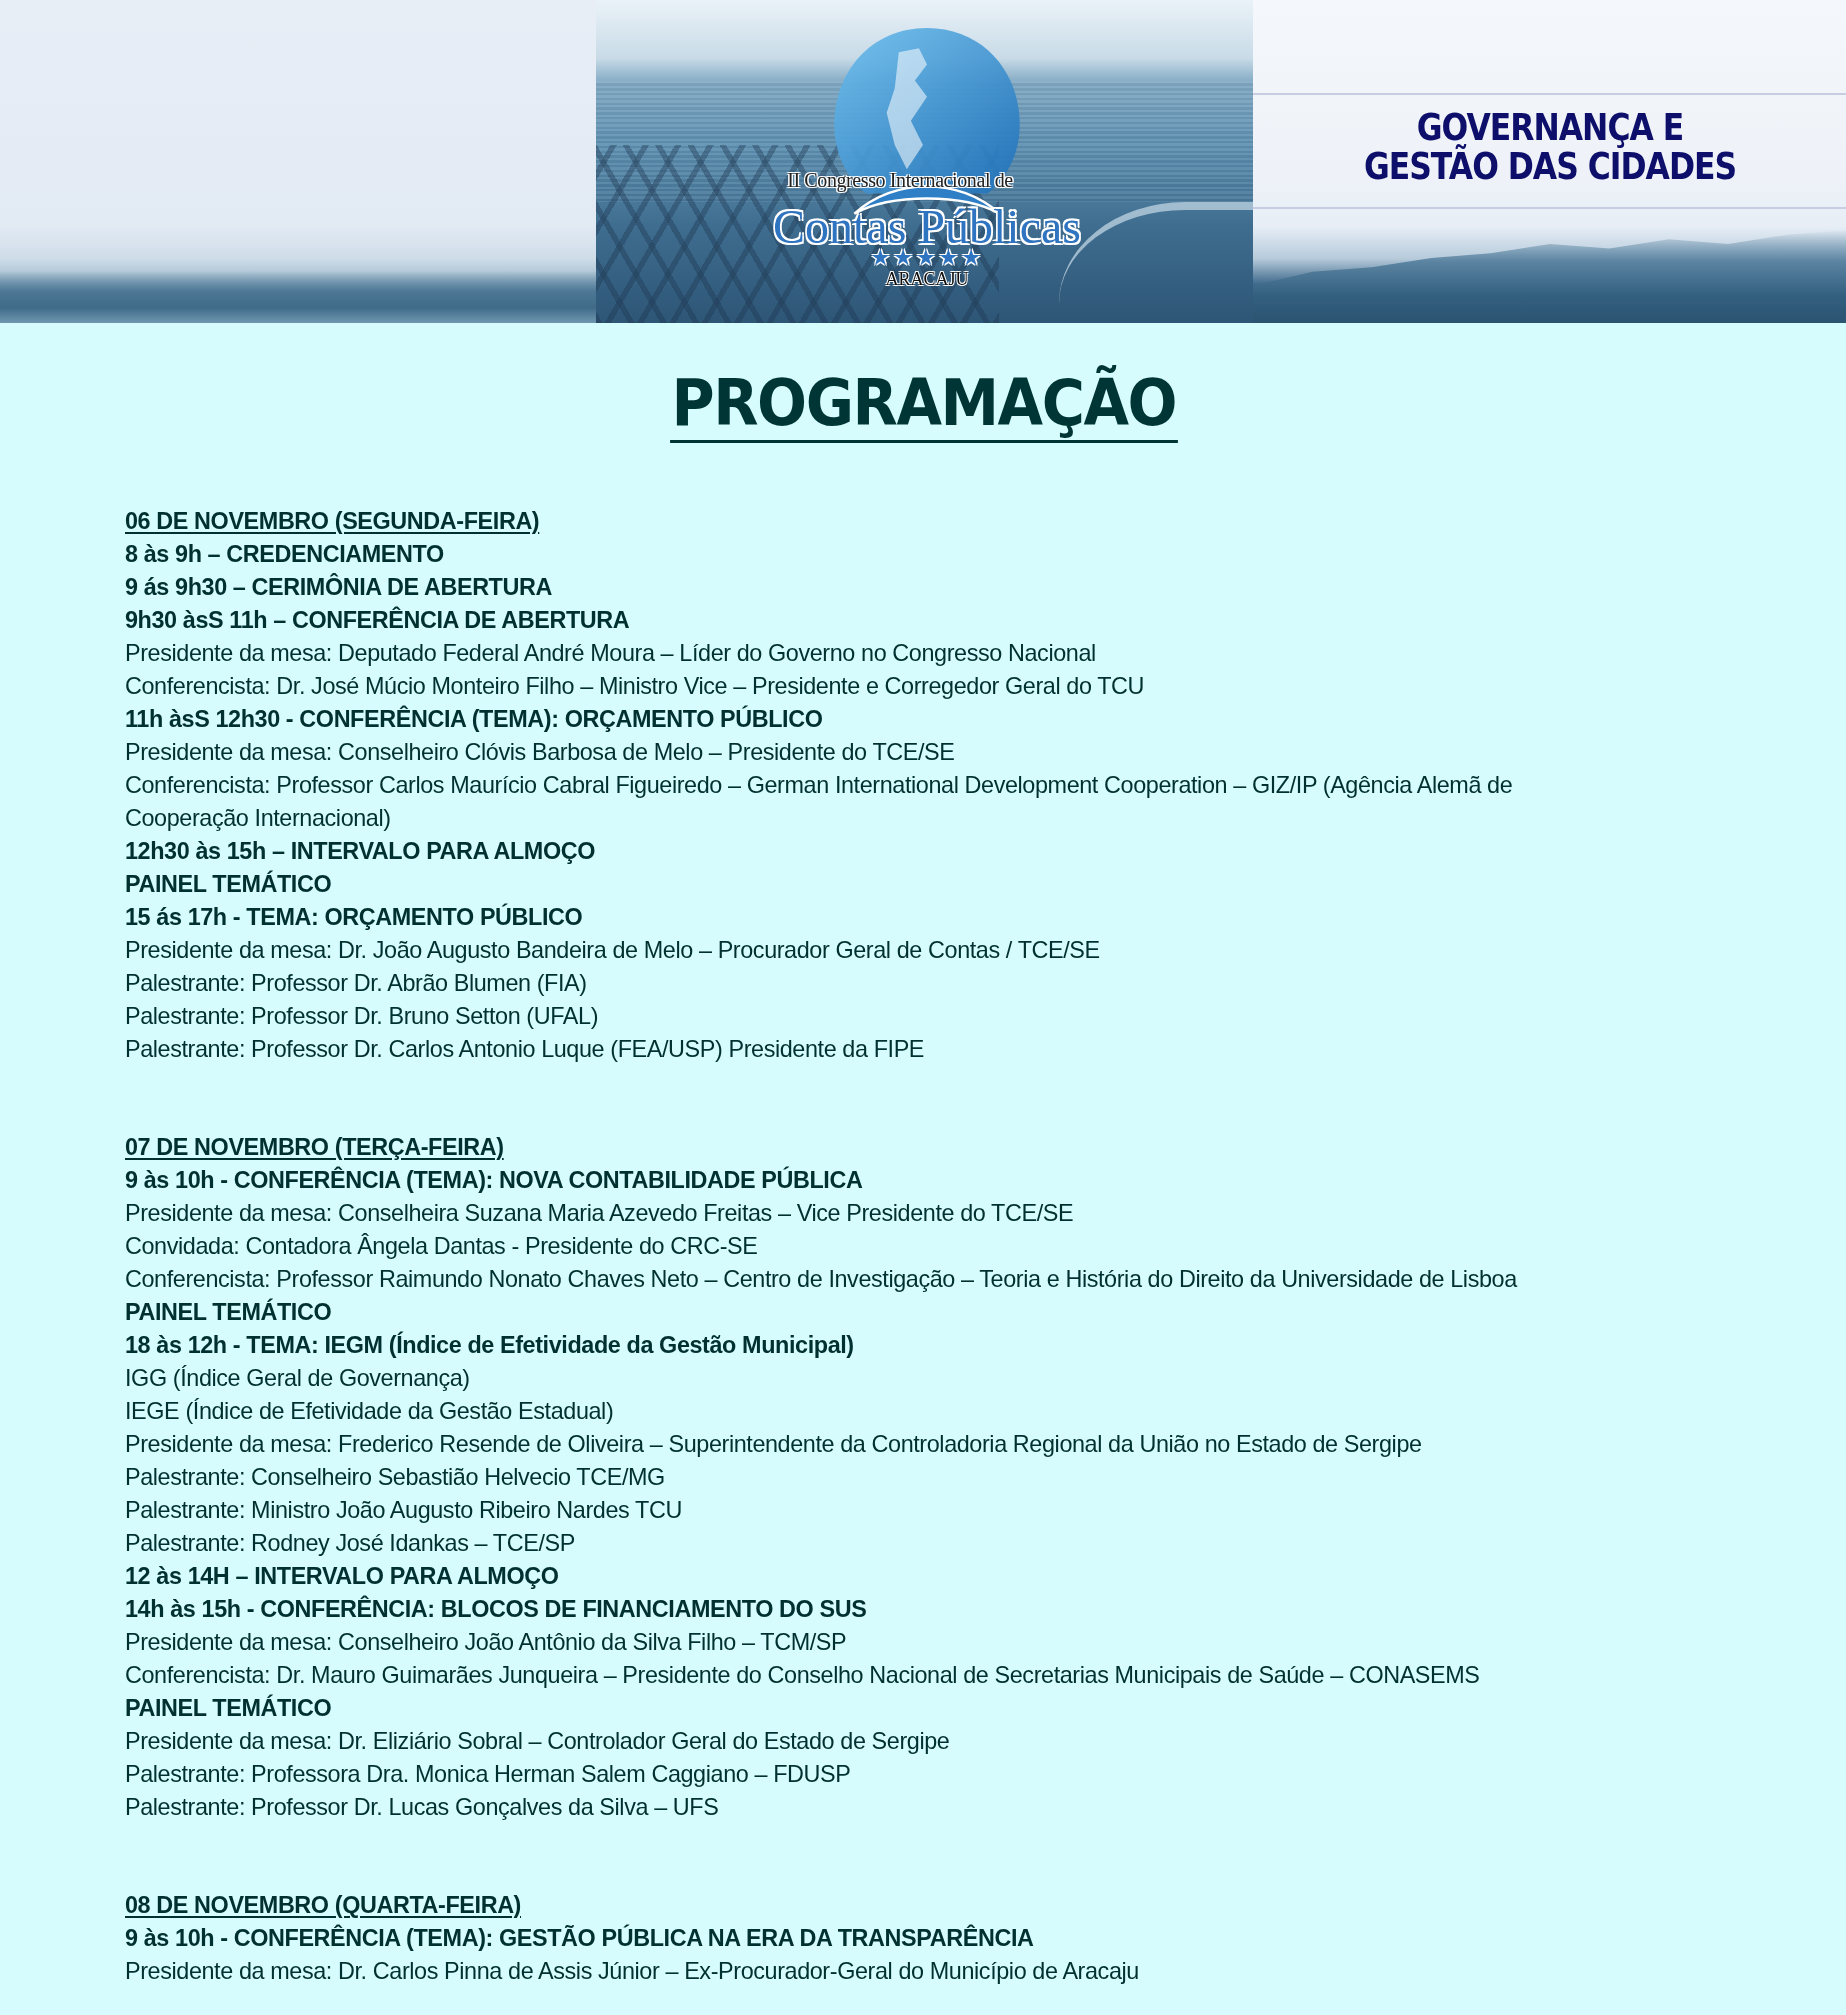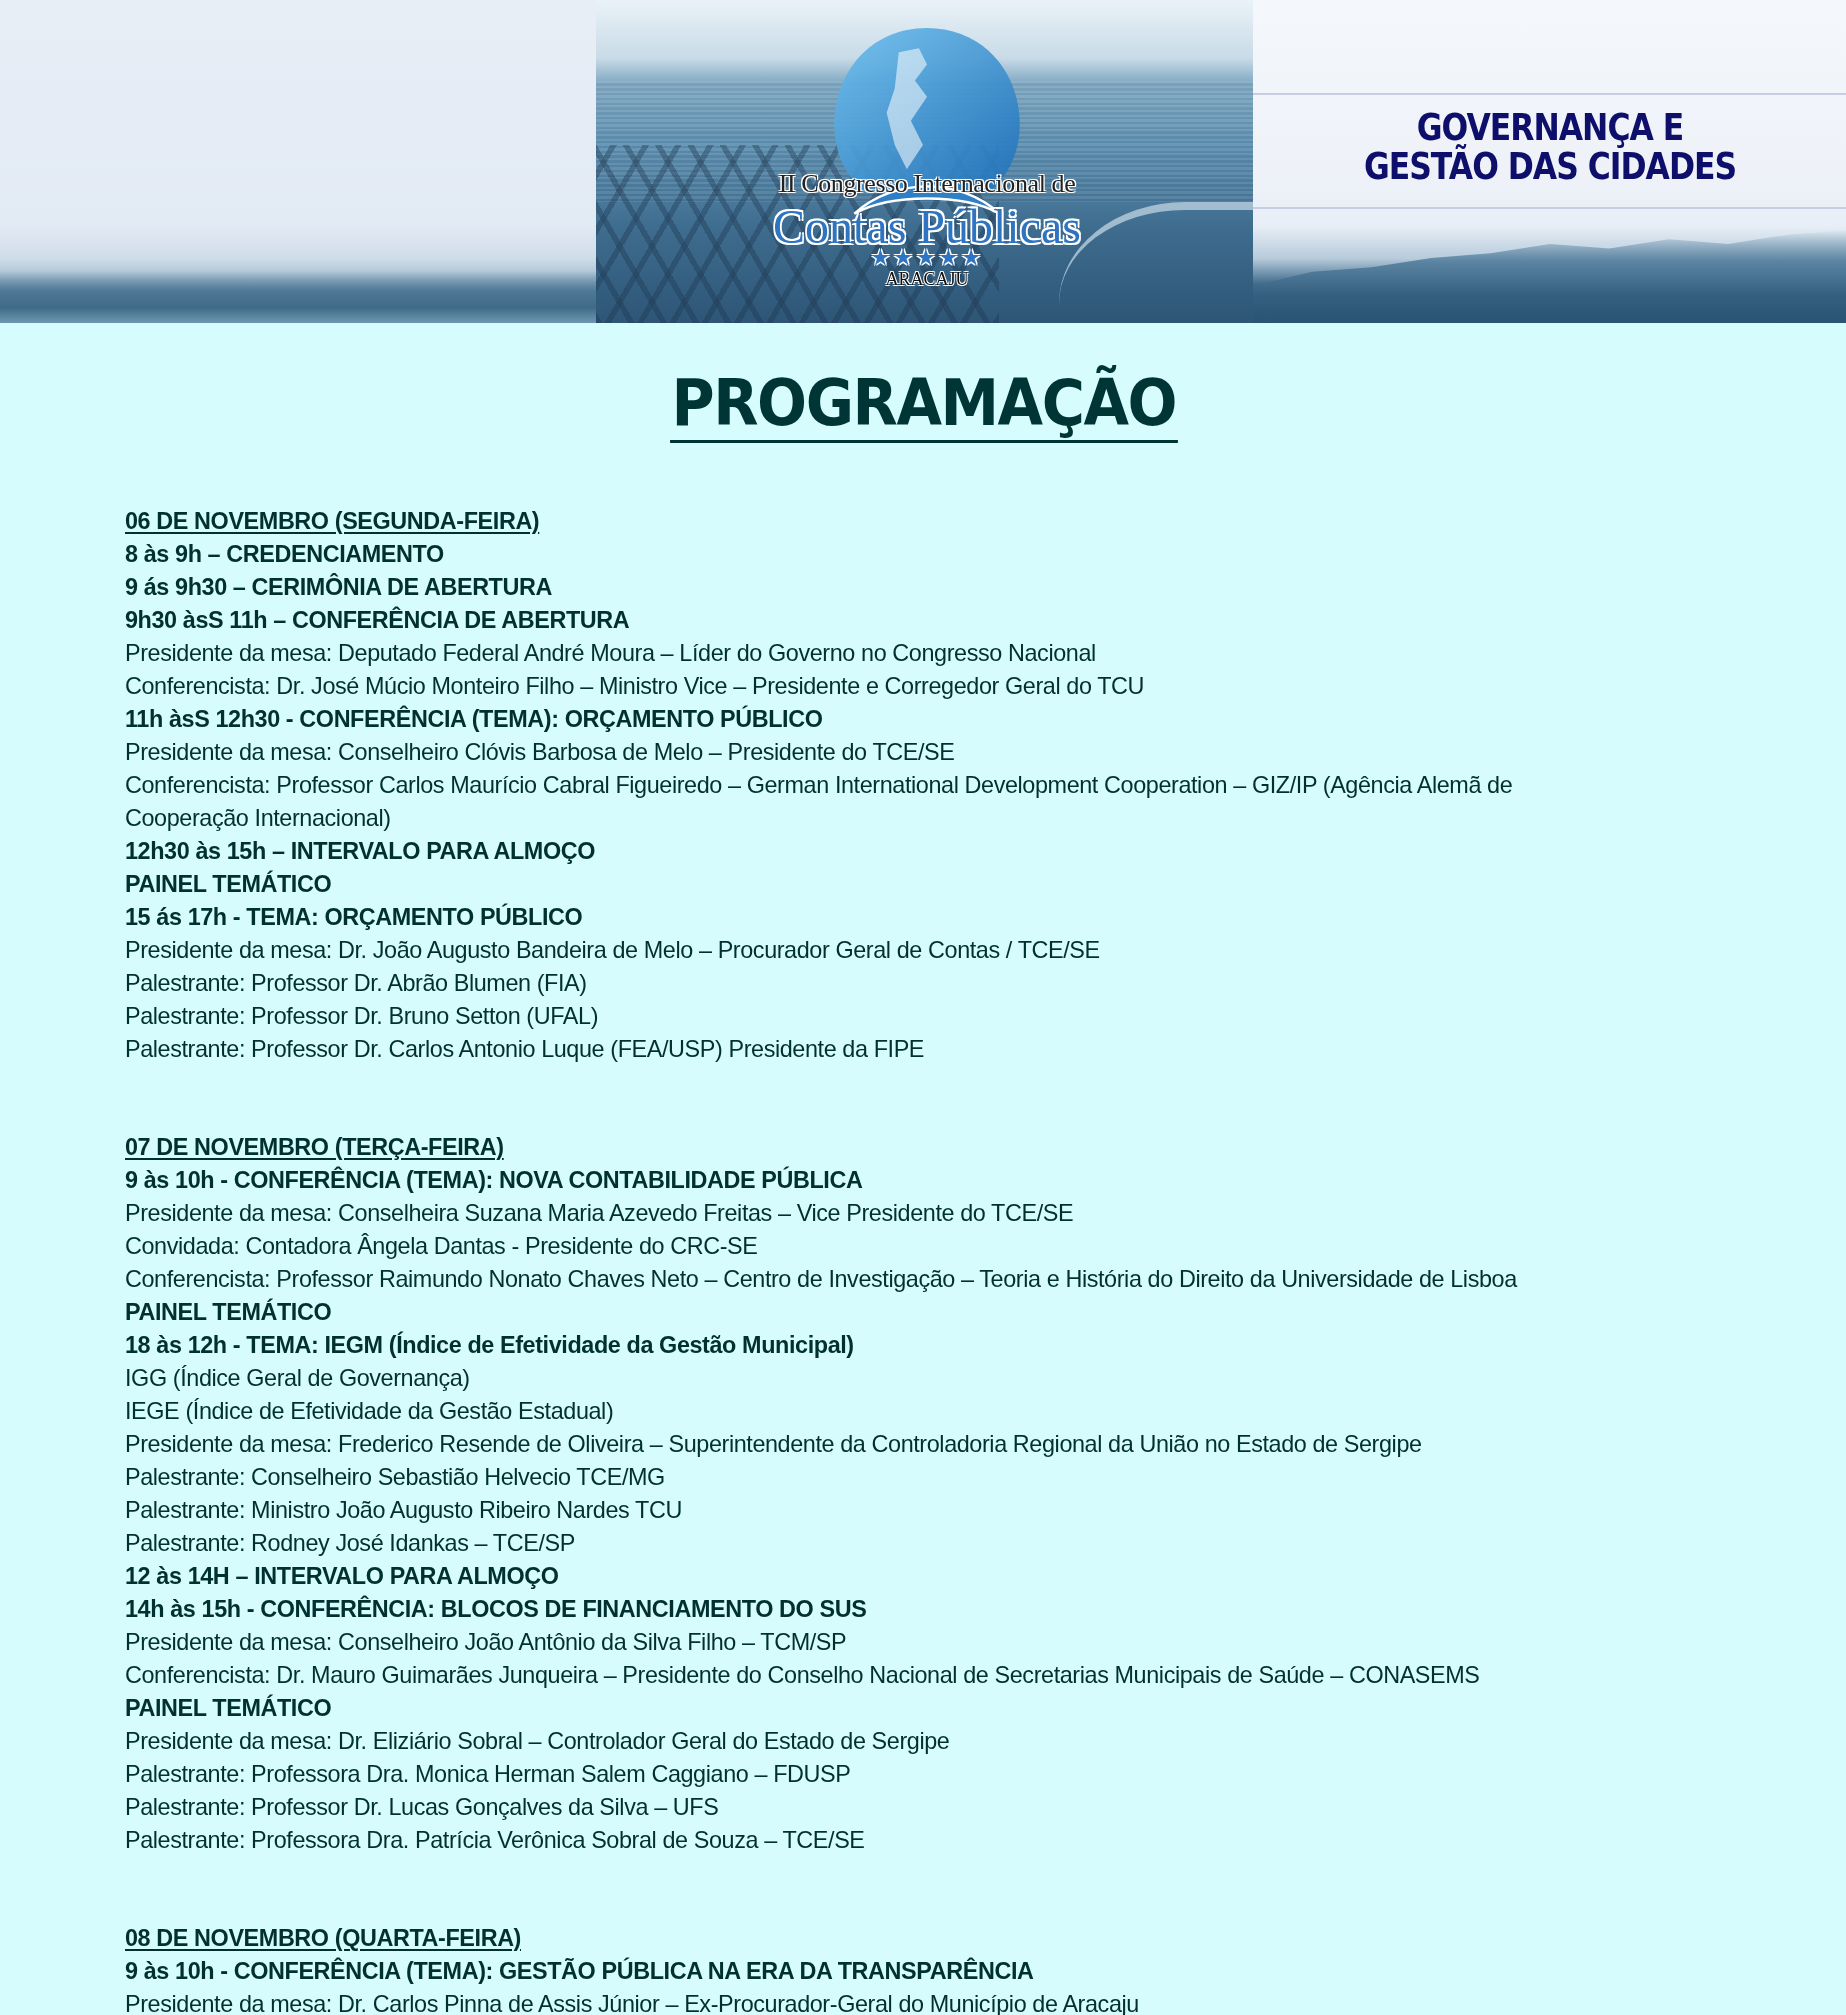--- a/index.html
+++ b/index.html
@@ -37,22 +37,22 @@
   }
   .panel-mid .bridge {
     position:absolute; left:463px; top:202px; width:210px; height:161px;
     border-top:8px solid #b9cfde; border-radius:60% 0 0 0;
     opacity:0.8;
   }
   .globe {
     position:absolute; left:806px; top:24px; width:242px; height:226px;
   }
   .logo-line1 {
-    position:absolute; left:653px; top:169px; width:548px; text-align:center;
-    font-family:"Liberation Serif", serif; font-size:26px; color:#222;
+    position:absolute; left:626px; top:169px; width:548px; text-align:center;
+    font-family:"Liberation Serif", serif; font-size:20px; color:#222;
     text-shadow:-1.2px -1.2px 0 #fff,1.2px -1.2px 0 #fff,-1.2px 1.2px 0 #fff,1.2px 1.2px 0 #fff;
     letter-spacing:-0.4px; white-space:nowrap;
   }
   .logo-line2 {
     position:absolute; left:653px; top:193px; width:548px; text-align:center;
     font-family:"Liberation Serif", serif; font-size:48px; color:#2f74c1;
     text-shadow:-1.6px -1.6px 0 #fff,1.6px -1.6px 0 #fff,-1.6px 1.6px 0 #fff,1.6px 1.6px 0 #fff;
     white-space:nowrap;
     margin-top:6px;
   }
@@ -185,21 +185,20 @@
       <div class="line">Palestrante: Ministro João Augusto Ribeiro Nardes TCU</div>
       <div class="line">Palestrante: Rodney José Idankas – TCE/SP</div>
       <div class="line bold">12 às 14H – INTERVALO PARA ALMOÇO</div>
       <div class="line bold">14h às 15h - CONFERÊNCIA: BLOCOS DE FINANCIAMENTO DO SUS</div>
       <div class="line">Presidente da mesa: Conselheiro João Antônio da Silva Filho – TCM/SP</div>
       <div class="line">Conferencista: Dr. Mauro Guimarães Junqueira – Presidente do Conselho Nacional de Secretarias Municipais de Saúde – CONASEMS</div>
       <div class="line bold">PAINEL TEMÁTICO</div>
       <div class="line">Presidente da mesa: Dr. Eliziário Sobral – Controlador Geral do Estado de Sergipe</div>
       <div class="line">Palestrante: Professora Dra. Monica Herman Salem Caggiano – FDUSP</div>
       <div class="line">Palestrante: Professor Dr. Lucas Gonçalves da Silva – UFS</div>
-      <div class="line">Palestrante: Professora Dra. Patrícia Verônica Sobral de Souza – TCE/SE</div>
     </div>
     <div class="gap"></div>
     <div>
       <div class="line day">08 DE NOVEMBRO (QUARTA-FEIRA)</div>
       <div class="line bold">9 às 10h - CONFERÊNCIA (TEMA): GESTÃO PÚBLICA NA ERA DA TRANSPARÊNCIA</div>
       <div class="line">Presidente da mesa: Dr. Carlos Pinna de Assis Júnior – Ex-Procurador-Geral do Município de Aracaju</div>
     </div>
   </div>
 
 

